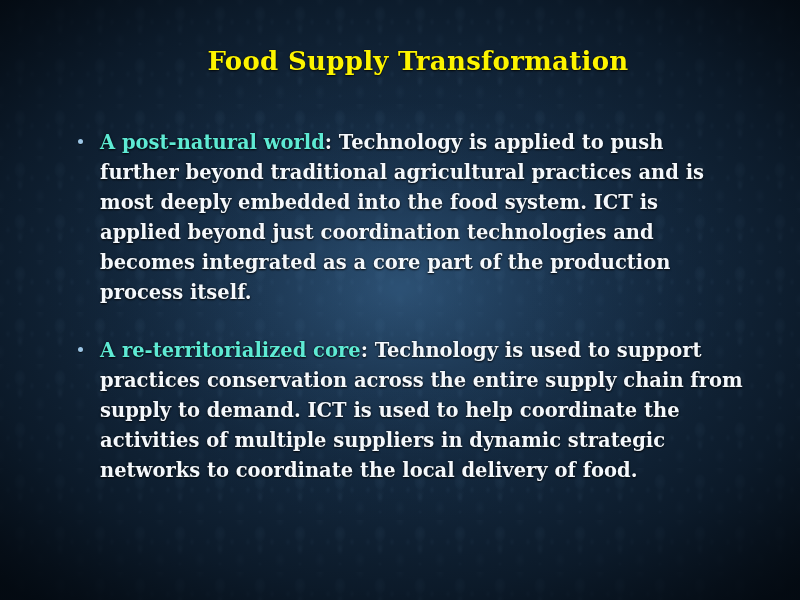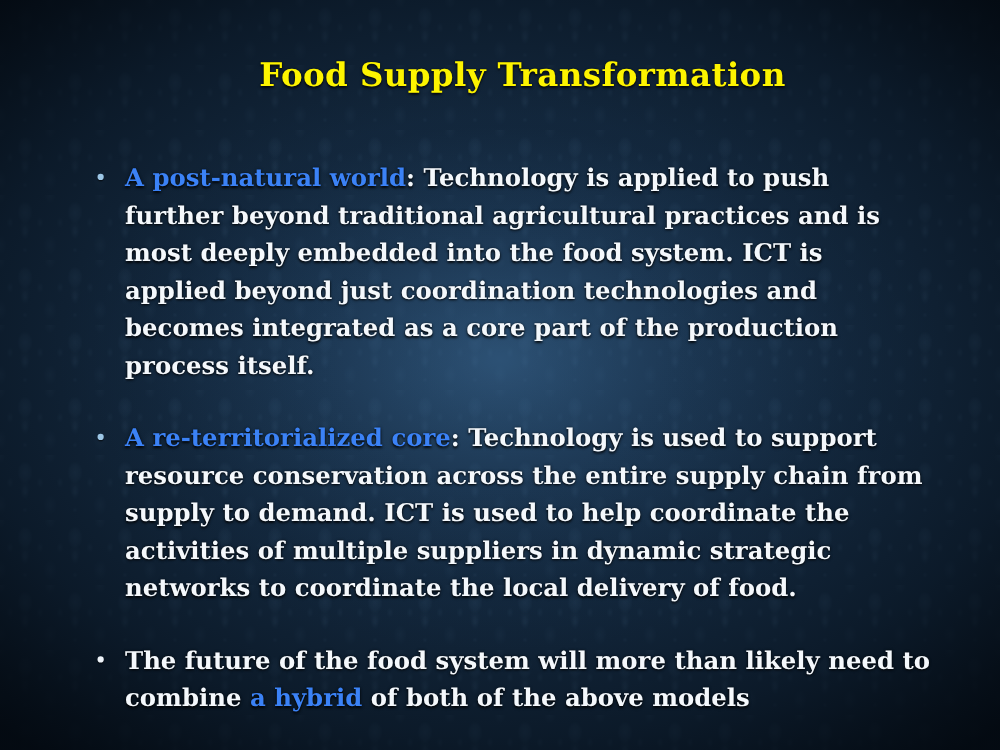--- a/index.html
+++ b/index.html
@@ -128,21 +128,21 @@
     color: #f4f8fc;
     font-family: "DejaVu Serif", serif;
     font-weight: bold;
     font-size: 19.5px;
     line-height: 30px;
     text-shadow: 0 1px 2px rgba(0,0,0,0.80), 0 0 2px rgba(0,0,0,0.55);
     text-align: left;
   }
 
   .hl {
-    color: #3b82f6;
+    color: #5eead4;
   }
 </style>
 </head>
 <body>
 
 <div id="slide">
 
   <div class="bg-base"></div>
   <div class="bg-damask"></div>
   <div class="bg-damask2"></div>
@@ -158,26 +158,20 @@
       <div class="bullet-row">
         <span class="bullet-dot"></span>
         <div class="bullet-text">
           <span class="hl">A post-natural world</span><span>: </span><span>Technology is applied to push further beyond traditional agricultural practices and is most deeply embedded into the food system. ICT is applied beyond just coordination technologies and becomes integrated as a core part of the production process itself.</span>
         </div>
       </div>
 
       <div class="bullet-row">
         <span class="bullet-dot"></span>
         <div class="bullet-text">
-          <span class="hl">A re-territorialized core</span><span>: </span><span>Technology is used to support resource conservation across the entire supply chain from supply to demand.  ICT is used to help coordinate the activities of multiple suppliers in dynamic strategic networks to coordinate the local delivery of food.</span>
+          <span class="hl">A re-territorialized core</span><span>: </span><span>Technology is used to support practices conservation across the entire supply chain from supply to demand.  ICT is used to help coordinate the activities of multiple suppliers in dynamic strategic networks to coordinate the local delivery of food.</span>
         </div>
       </div>
 
-      <div class="bullet-row">
-        <span class="bullet-dot light"></span>
-        <div class="bullet-text">
-          <span>The future of the food system will more than likely need to combine </span><span class="hl">a hybrid</span><span> of both of the above models</span>
-        </div>
-      </div>
 
     </div>
   </div>
 </div>
 
 </body></html>

